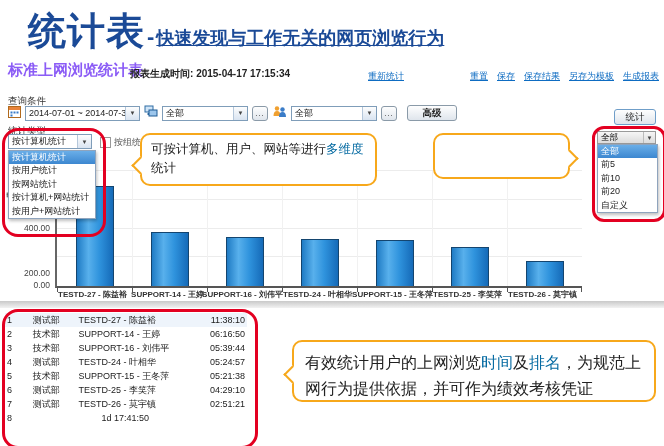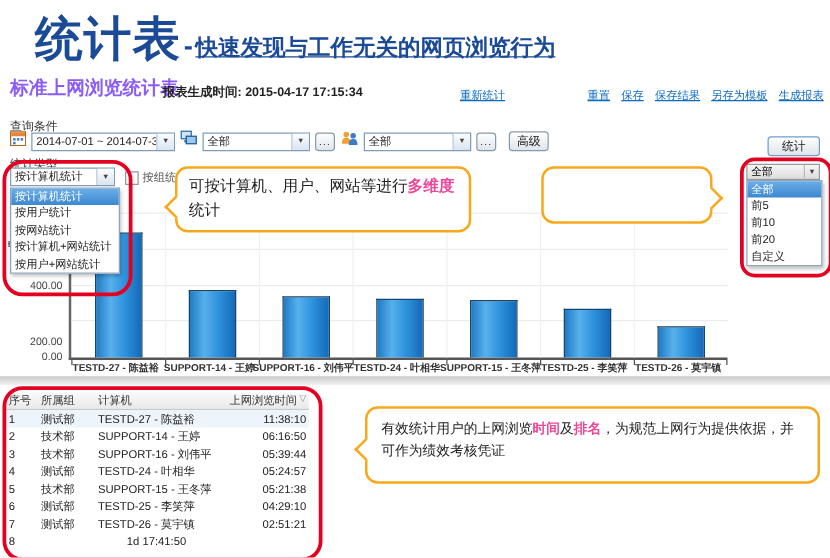--- a/index.html
+++ b/index.html
@@ -17,45 +17,45 @@
   .recalc{left:368px;top:70px;}
   .right-links{right:5px;top:70px;display:flex;gap:9px;}
   
   .qlabel{left:8px;top:95px;font-size:9.5px;color:#333;}
   .qrow{left:8px;top:104px;display:flex;align-items:center;gap:4px;}
   .combo{display:flex;align-items:center;border:1px solid #7f9db9;background:#fff;height:15px;font-size:9px;color:#222;padding-left:3px;box-sizing:border-box;}
   .combo .cv{flex:1;white-space:nowrap;overflow:hidden;}
   .combo .arrow{width:13px;align-self:stretch;border-left:1px solid #b5c7da;background:linear-gradient(#fdfdfd,#d9e4f1);display:flex;align-items:center;justify-content:center;font-size:6px;color:#444;}
   .btn{border:1px solid #8a9aa8;border-radius:3px;background:linear-gradient(#fefefe,#dfe5ec);font-size:9.5px;color:#222;display:flex;align-items:center;justify-content:center;box-sizing:border-box;cursor:pointer;}
   .dots{width:16px;height:15px;font-size:8px;letter-spacing:1px;}
-  .adv{width:32px;height:16px;}
+  .adv{width:50px;height:16px;font-weight:bold;}
   .stat-btn{right:8px;top:109px;width:42px;height:16px;border-color:#6f9ec9;}
   
   .stlabel{left:8px;top:125px;font-size:9.5px;color:#333;text-align:center;}
   .stat-combo{left:8px;top:134px;width:84px;height:15px;z-index:4;}
   .grp{left:100px;top:136px;display:flex;align-items:center;gap:3px;font-size:9px;color:#555;}
   .cbox{width:9px;height:9px;border:1px solid #999;background:#fff;}
   .list{background:#fff;border:1px solid #8fa4bd;box-shadow:1px 2px 3px rgba(0,0,0,.25);z-index:7;font-size:9px;color:#222;}
   .list .it{height:13.4px;line-height:13.4px;padding:0 3px;white-space:nowrap;cursor:pointer;}
   .list .it.sel{background:linear-gradient(#6aaee8,#3c87d0);color:#fff;}
   .stat-list{left:8px;top:150px;width:86px;}
   .top-combo{left:597px;top:131px;width:59px;height:13px;z-index:7;background:linear-gradient(#f6f6f6,#dcdcdc);border:1px solid #9a9a9a;display:flex;align-items:center;font-size:8.5px;padding-left:3px;box-sizing:border-box;}
   .top-combo .arrow{margin-left:auto;width:11px;align-self:stretch;display:flex;align-items:center;justify-content:center;font-size:6px;color:#444;border-left:1px solid #bbb;}
   .top-list{left:597px;top:144px;width:59px;}
   
   .roval{border:3px solid #e30021;border-radius:16px;z-index:9;pointer-events:none;}
   .roval1{left:2px;top:128px;width:98px;height:103px;}
   .roval2{left:592px;top:126px;width:68px;height:90px;border-radius:12px;}
   .roval3{left:2px;top:309px;width:250px;height:134px;}
   
   .callout{background:#fff;border:2.5px solid #f7a81b;border-radius:10px;z-index:6;box-sizing:border-box;color:#222;}
-  .callout .hl{color:#ec4899;font-weight:bold;}
+  .callout .hl{color:#0369a1;font-weight:normal;}
   .co1{left:140px;top:133px;width:237px;height:53px;padding:5px 9px;font-size:12.5px;line-height:1.55;}
   .co2{left:433px;top:133px;width:137px;height:46px;padding:5px 9px;font-size:13px;display:flex;align-items:center;}
-  .co3{left:292px;top:325px;width:364px;height:62px;padding:8px 11px;font-size:11px;line-height:1.6;}
+  .co3{left:292px;top:340px;width:364px;height:62px;padding:8px 11px;font-size:16px;line-height:1.6;}
   .ptr{position:absolute;width:11px;height:11px;background:#fff;z-index:6;}
   .ptr-left{border-left:2.5px solid #f7a81b;border-bottom:2.5px solid #f7a81b;transform:rotate(45deg);}
   .ptr-right{border-right:2.5px solid #f7a81b;border-top:2.5px solid #f7a81b;transform:rotate(45deg);}
   
   .chart{left:0;top:148px;width:600px;height:152px;z-index:1;}
   .plot{position:absolute;left:55px;top:22px;width:525px;height:115px;border-bottom:2px solid #555;border-left:2px solid #666;border-top:1px solid #ececec;}
   .hgrid{position:absolute;left:0;right:0;height:1px;background:#ececec;}
   .vgrid{position:absolute;top:0;bottom:0;width:1px;background:#f1f1f1;}
   .bar{position:absolute;bottom:0;width:38px;background:linear-gradient(90deg,#1f7bc4 0%,#58b0ec 32%,#2f93dd 62%,#156ab8 100%);border:1px solid #14456f;border-bottom:none;box-sizing:border-box;}
   .xtick{position:absolute;bottom:-6px;width:1px;height:4px;background:#555;}
@@ -232,29 +232,20 @@
   <span class="ptr ptr-left" style="left:-8px;top:26px;"></span>
 </div>
 
 <div class="abs roval roval1"></div>
 <div class="abs roval roval2"></div>
 <div class="abs roval roval3"></div>
 
 <div class="abs sep"></div>
 
 <div class="abs rtable">
-  <div class="trow thead">
-    <div class="c0">序号</div>
-    <div class="c1">所属组</div>
-    <div class="c2">计算机</div>
-    <div class="c3">
-      <span>上网浏览时间</span>
-      <span class="sorticon">▽</span>
-    </div>
-  </div>
   <div id="tbody">
       <div class="trow first">
         <div class="c0">1</div>
         <div class="c1">测试部</div>
         <div class="c2">TESTD-27 - 陈益裕</div>
         <div class="c3">11:38:10</div>
       </div>
       <div class="trow">
         <div class="c0">2</div>
         <div class="c1">技术部</div>

